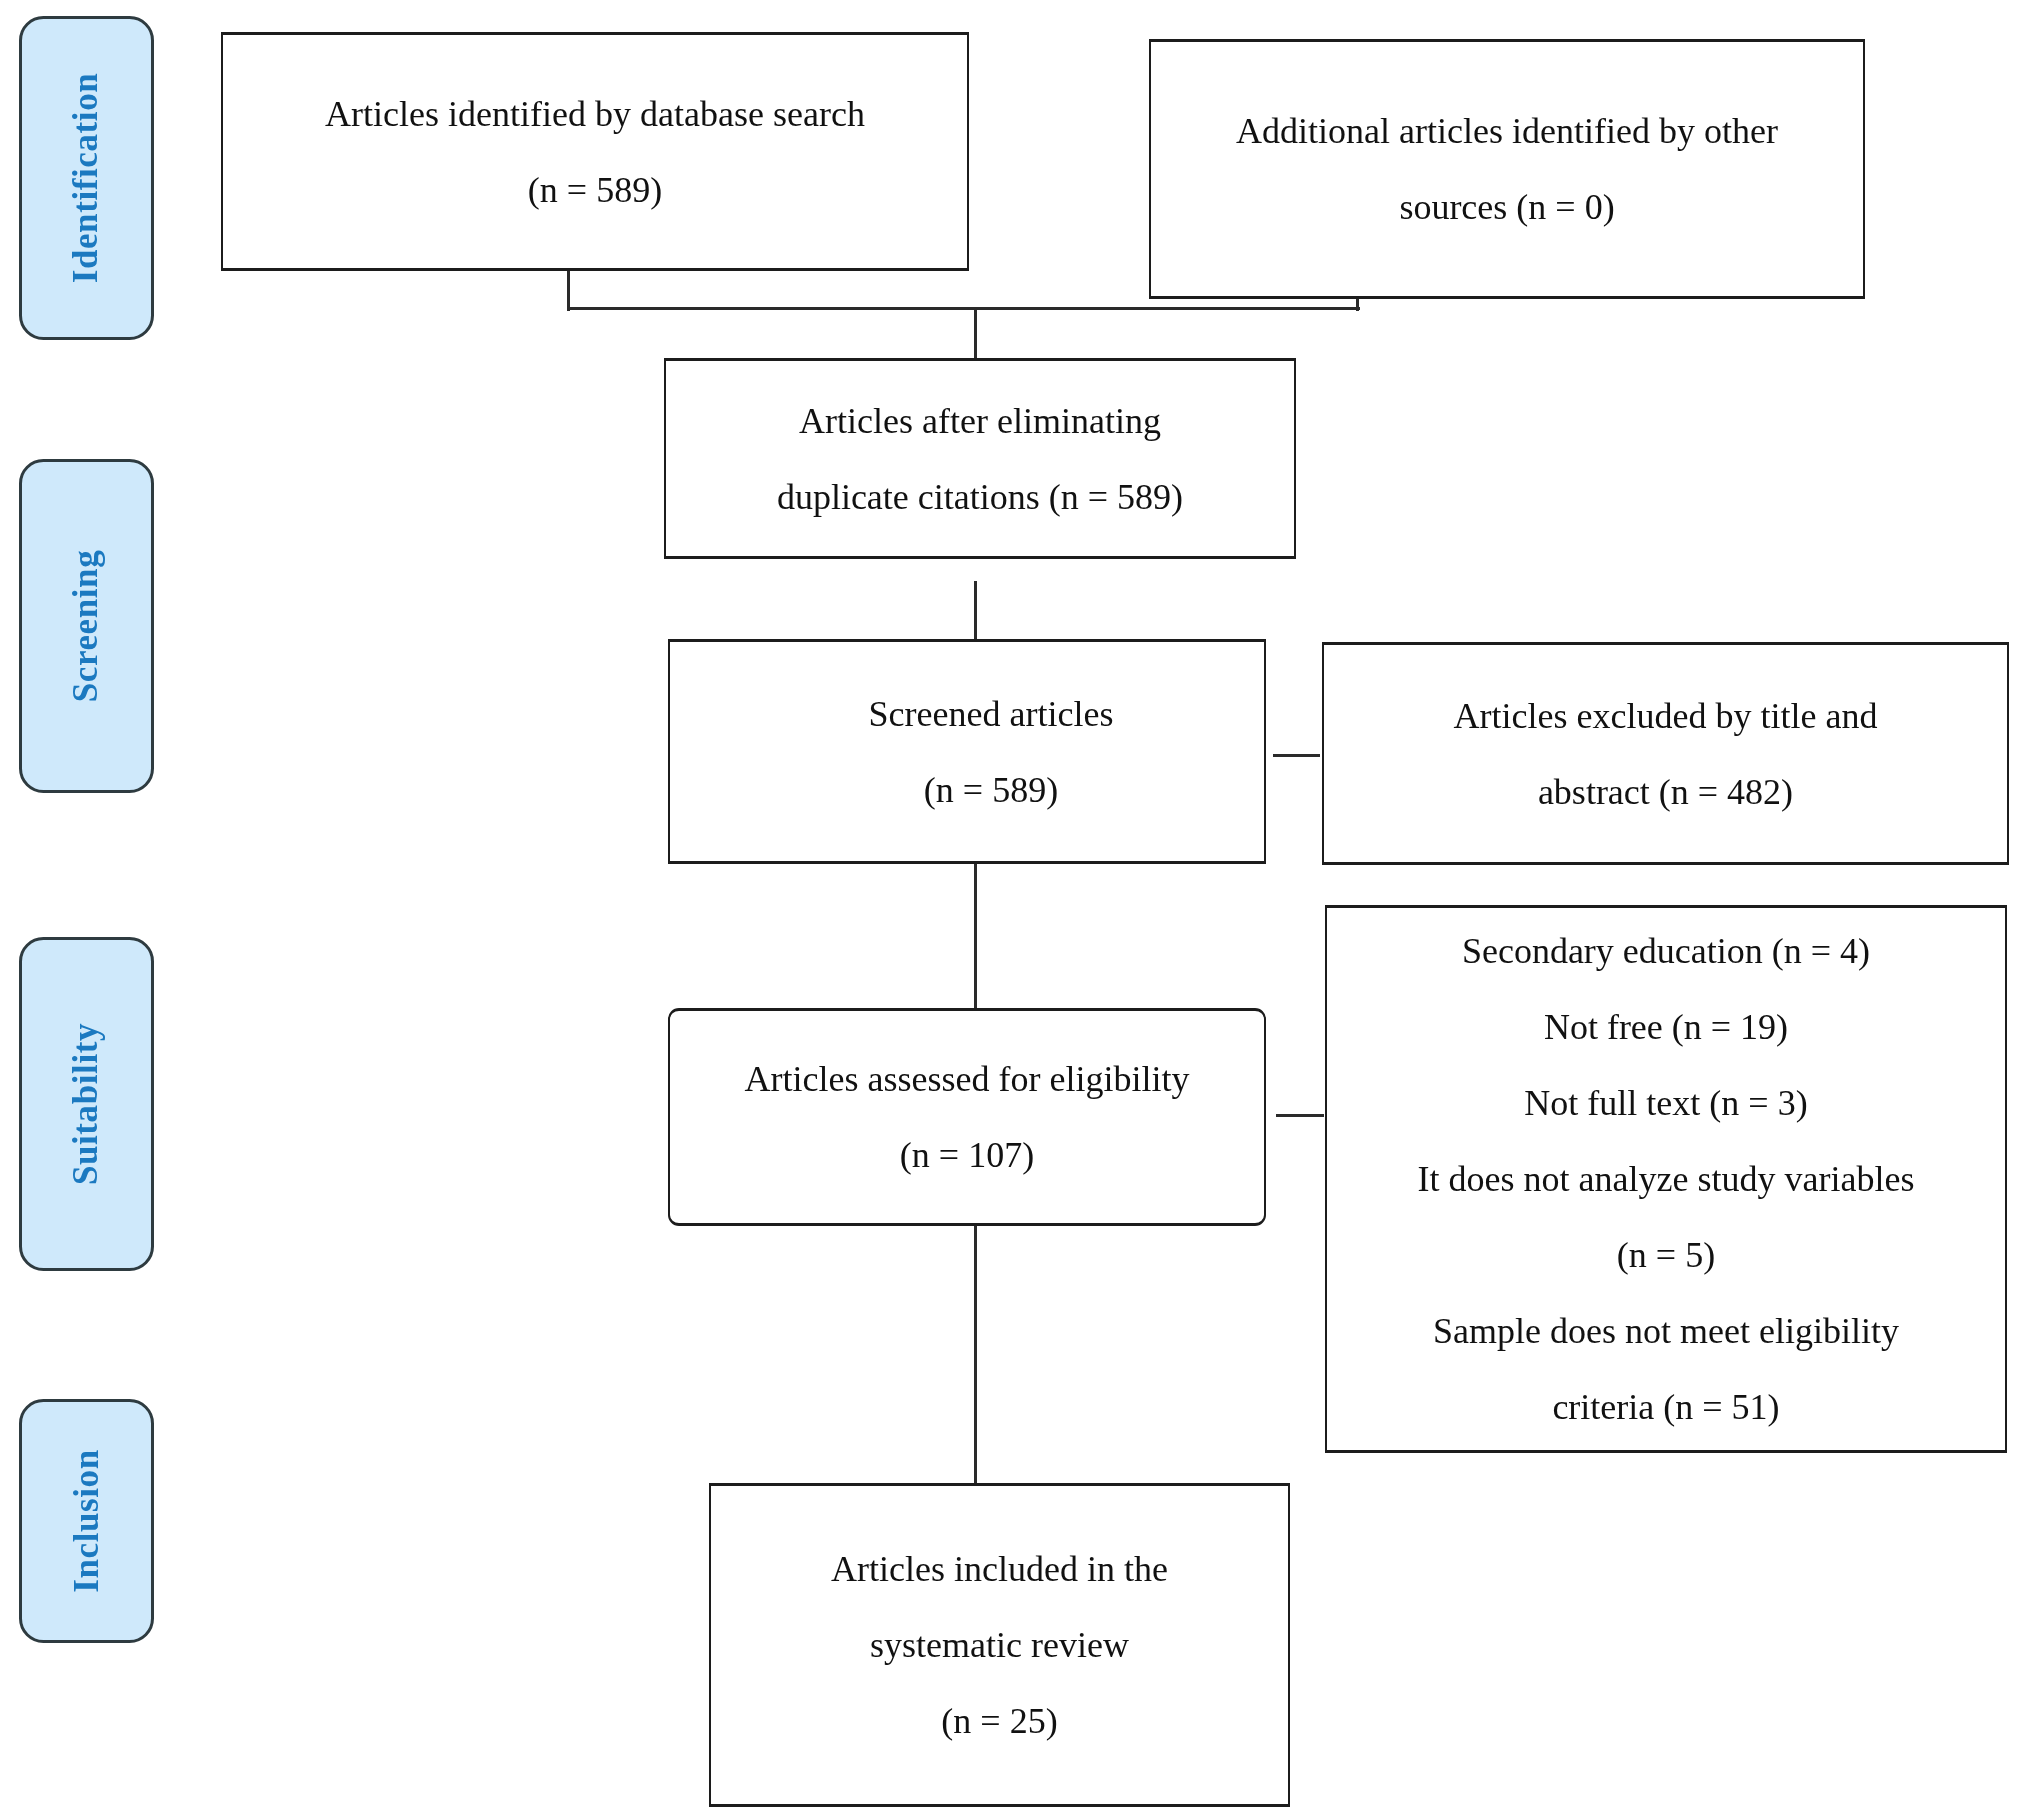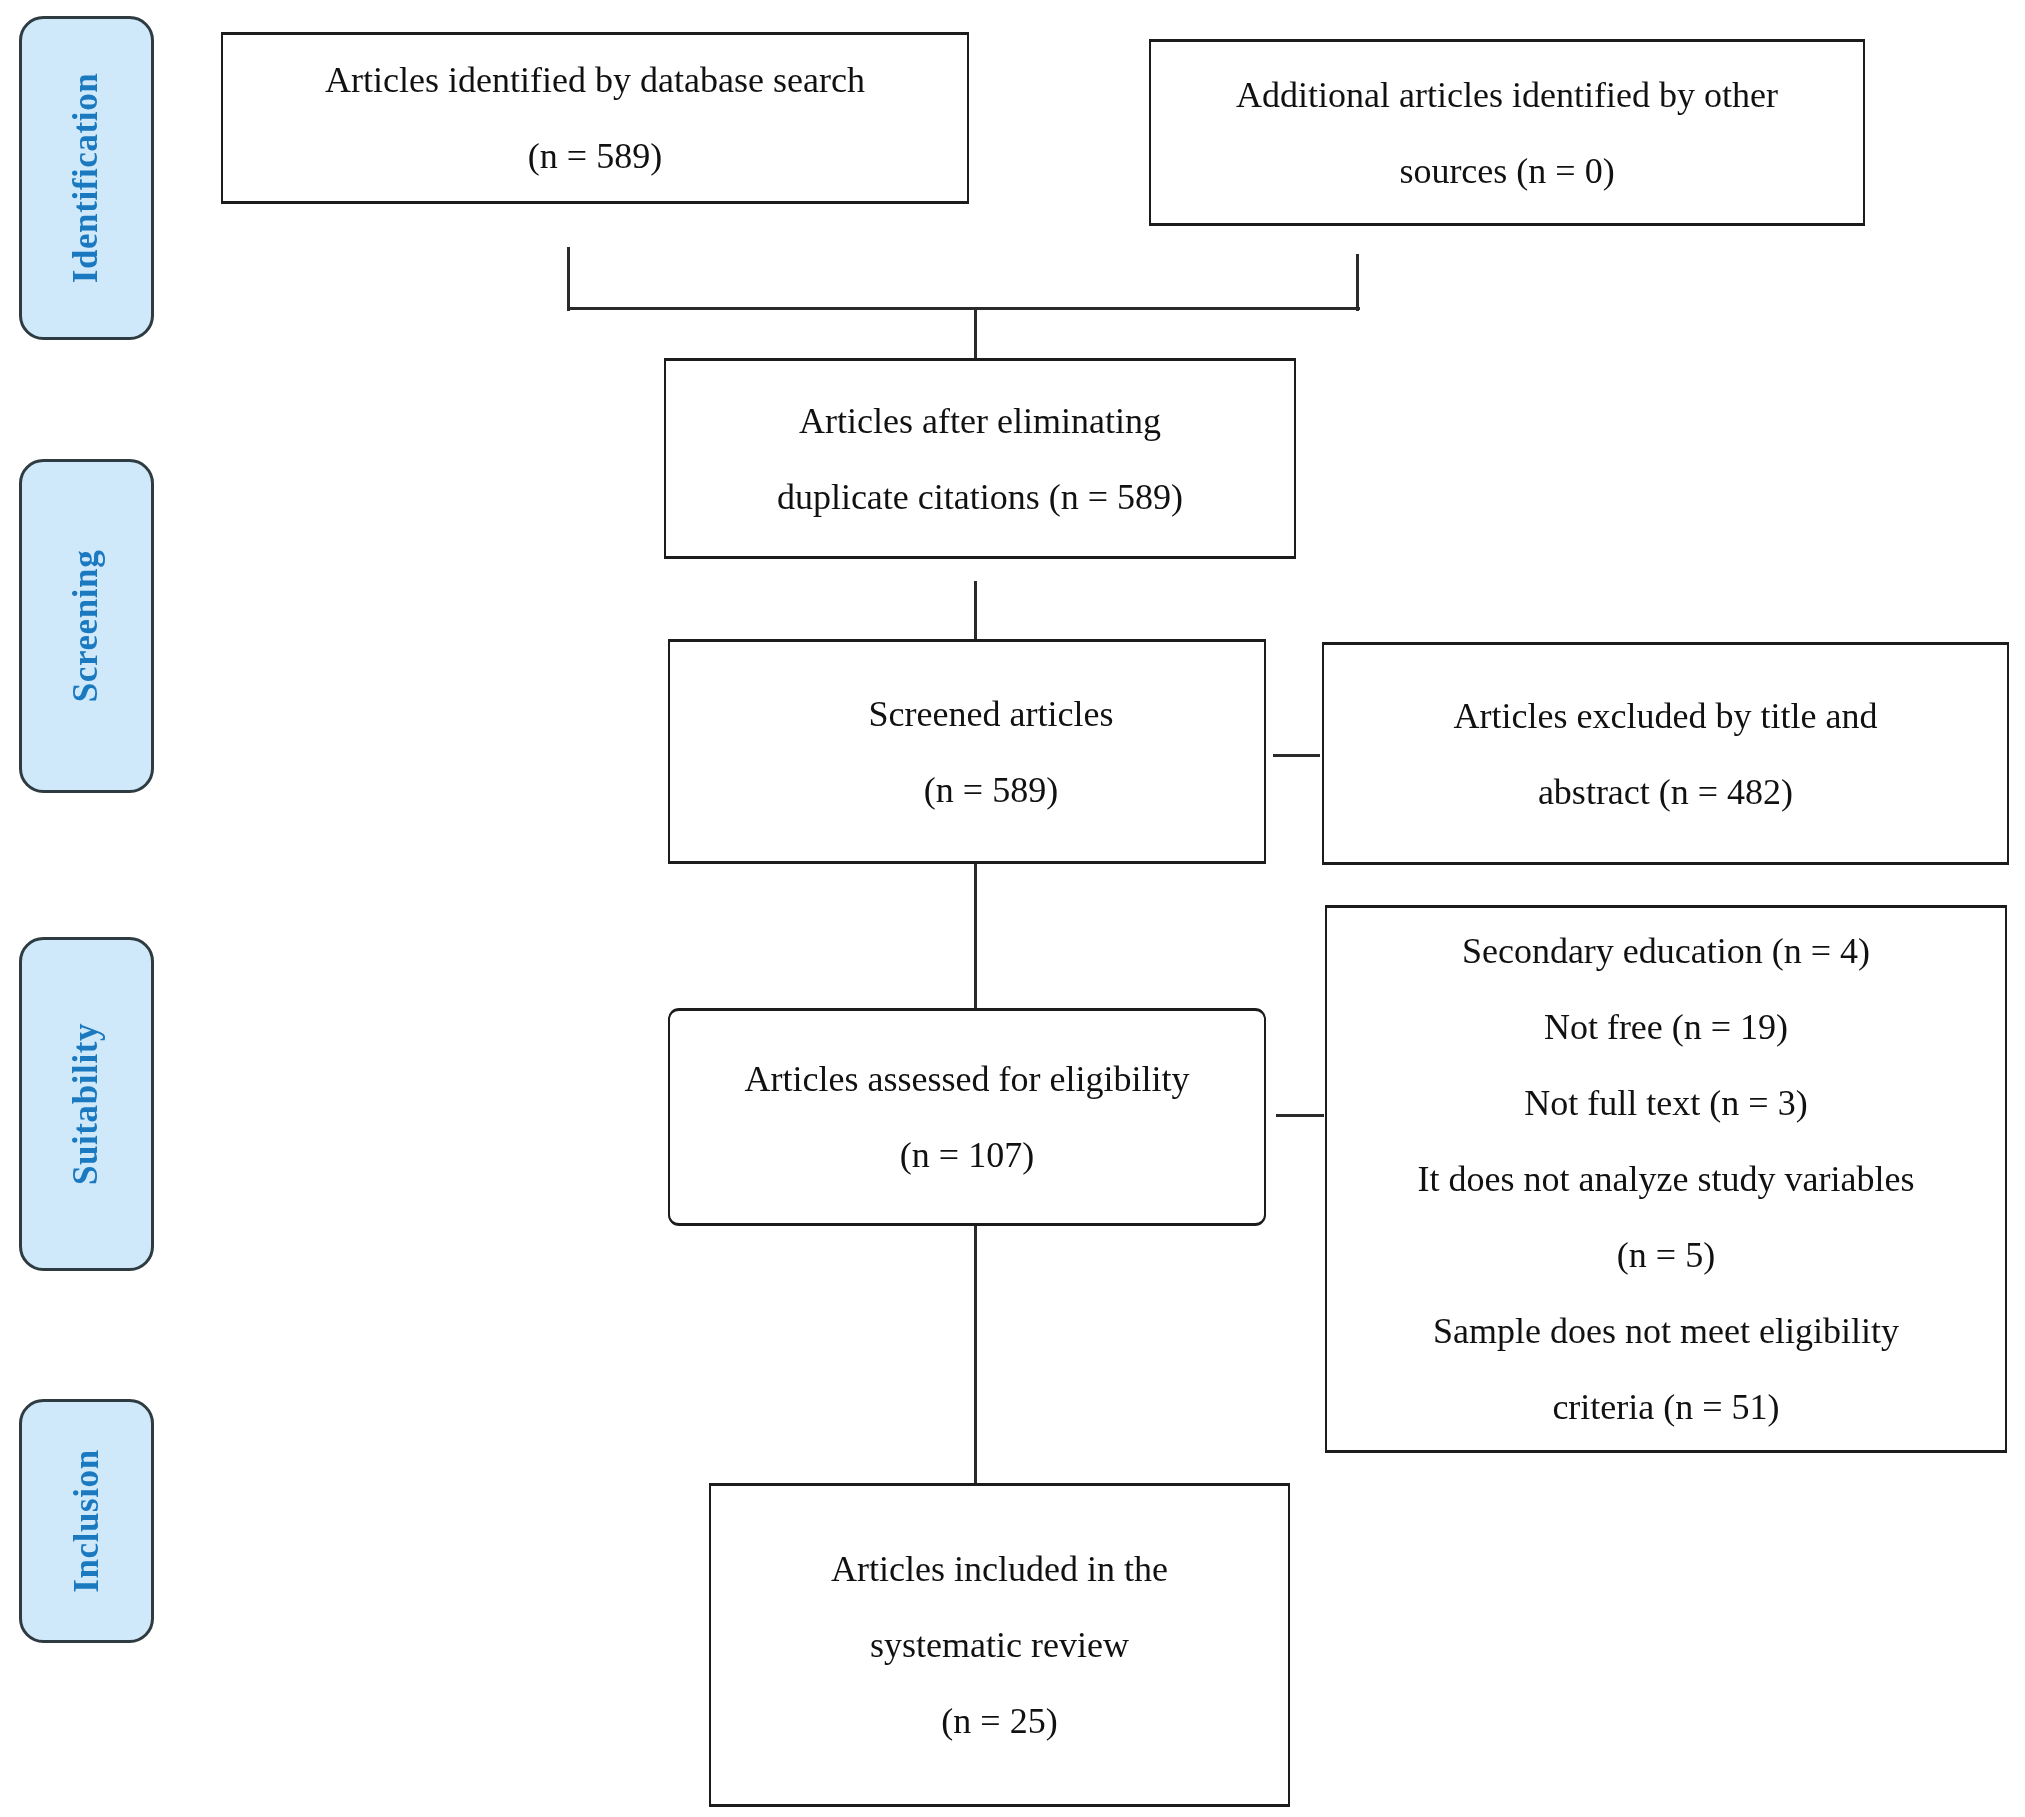--- a/index.html
+++ b/index.html
@@ -82,26 +82,26 @@
   <div class="vline" style="left:567px; top:247px; height:64px;"></div>
   <div class="vline" style="left:1356px; top:254px; height:57px;"></div>
   <div class="hline" style="left:567px; top:307px; width:793px;"></div>
   <div class="vline" style="left:974px; top:307px; height:53px;"></div>
   <div class="vline" style="left:974px; top:581px; height:60px;"></div>
   <div class="vline" style="left:974px; top:863px; height:147px;"></div>
   <div class="vline" style="left:974px; top:1226px; height:259px;"></div>
   <div class="hline" style="left:1273px; top:754px; width:47px;"></div>
   <div class="hline" style="left:1276px; top:1114px; width:48px;"></div>
 
-  <div class="fbox" style="left:221px; top:32px; width:748px; height:172px;">
+  <div class="fbox" style="left:221px; top:32px; width:748px; height:239px;">
     <div class="bline">Articles identified by database search</div>
     <div class="bline">(n = 589)</div>
   </div>
 
-  <div class="fbox" style="left:1149px; top:39px; width:716px; height:187px;text-align:center;">
+  <div class="fbox" style="left:1149px; top:39px; width:716px; height:260px;text-align:center;">
     <div class="bline">Additional articles identified by other</div>
     <div class="bline">sources (n = 0)</div>
   </div>
 
   <div class="fbox" style="left:664px; top:358px; width:632px; height:201px;">
     <div class="bline">Articles after eliminating</div>
     <div class="bline">duplicate citations (n = 589)</div>
   </div>
 
   <div class="fbox" style="left:668px; top:639px; width:598px; height:225px;padding-left:48px;">

